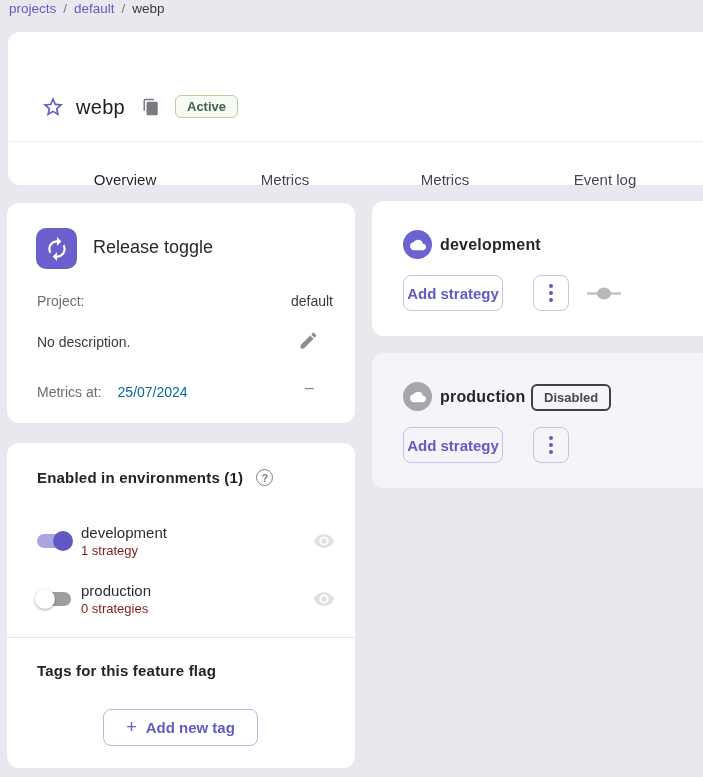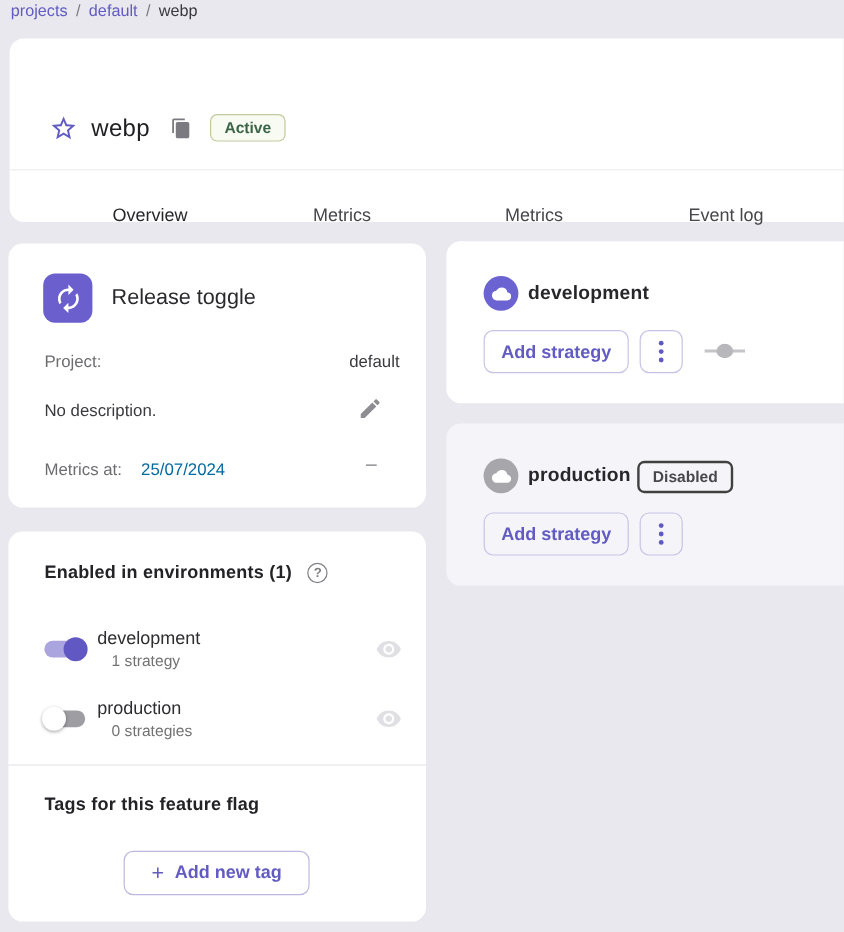--- a/index.html
+++ b/index.html
@@ -53,41 +53,41 @@
   .env-row-1 { top:78px; } .env-row-2 { top:136px; }
   .switch { position:relative; width:38px; height:20px; flex:0 0 38px; cursor:pointer; }
   .switch .track { position:absolute; left:2px; right:2px; top:3px; height:14px; border-radius:7px; }
   .switch.on .track { background:#aba5df; }
   .switch.off .track { background:#9d9da2; }
   .switch .knob { position:absolute; top:0; width:20px; height:20px; border-radius:50%; }
   .switch.on .knob { right:0; background:#6158c4; }
   .switch.off .knob { left:0; background:#fff; box-shadow:0 1px 3px rgba(0,0,0,.35); }
   .env-texts { margin-left:8px; flex:1; }
   .env-name { font-size:15px; color:#2e2e31; }
-  .env-strategies { font-size:13px; color:#737373; margin-top:2px;margin-left:12px; }
+  .env-strategies { font-size:13px; color:#7f1d1d; margin-top:2px; }
   .eye-btn { width:22px; height:22px; cursor:pointer; }
   .panel-divider { position:absolute; left:0; right:0; top:194px; height:1px; background:#e6e5ea; }
   .tags-heading { position:absolute; left:30px; top:219px; }
   .add-tag-btn { position:absolute; left:96px; top:266px; width:155px; height:37px; background:#fff;
     border:1px solid #bcb8de; border-radius:8px; display:flex; align-items:center; justify-content:center; gap:9px;
     color:#615bc2; font-size:15px; font-weight:bold; cursor:pointer; }
   .plus-glyph { font-size:18px; font-weight:normal; }
 
   
   .env-card { left:372px; width:346px; height:135px; }
   .env-card-dev { top:201px; background:#fff; }
   .env-card-prod { top:353px; background:#f5f4f9; }
   .env-icon { position:absolute; left:31px; top:29px; width:29px; height:29px; border-radius:50%;
     display:flex; align-items:center; justify-content:center; }
   .env-icon.purple { background:#6c63d2; }
   .env-icon.gray { background:#a6a6ab; }
   .env-card-name { position:absolute; left:68px; top:35px; font-size:16px; font-weight:bold; color:#27272a; letter-spacing:.2px; }
   .disabled-badge { position:absolute; left:159px; top:31px; font-size:13px; font-weight:bold; color:#48484c;
     border:2px solid #404040; border-radius:6px; padding:4px 11px; background:transparent; }
-  .add-strategy-btn { position:absolute; left:31px; top:74px; width:121px; height:36px; background:transparent;
+  .add-strategy-btn { position:absolute; left:31px; top:74px; width:100px; height:36px; background:transparent;
     border:1px solid #c7c3e6; border-radius:8px; color:#615bc2; font-size:15px; font-weight:bold;
     font-family:"Liberation Sans", sans-serif; display:flex; align-items:center; justify-content:center; cursor:pointer; }
   .kebab-btn { position:absolute; left:161px; top:74px; width:36px; height:36px; border:1px solid #c7c3e6; border-radius:8px;
     display:flex; flex-direction:column; align-items:center; justify-content:center; gap:3px; cursor:pointer; background:transparent; }
   .kebab-btn .dot { width:4px; height:4px; border-radius:50%; background:#6059c0; }
   .connector-icon { position:absolute; left:587px; top:286px; width:34px; height:13px; }
 </style>
 </head>
 <body>
 

